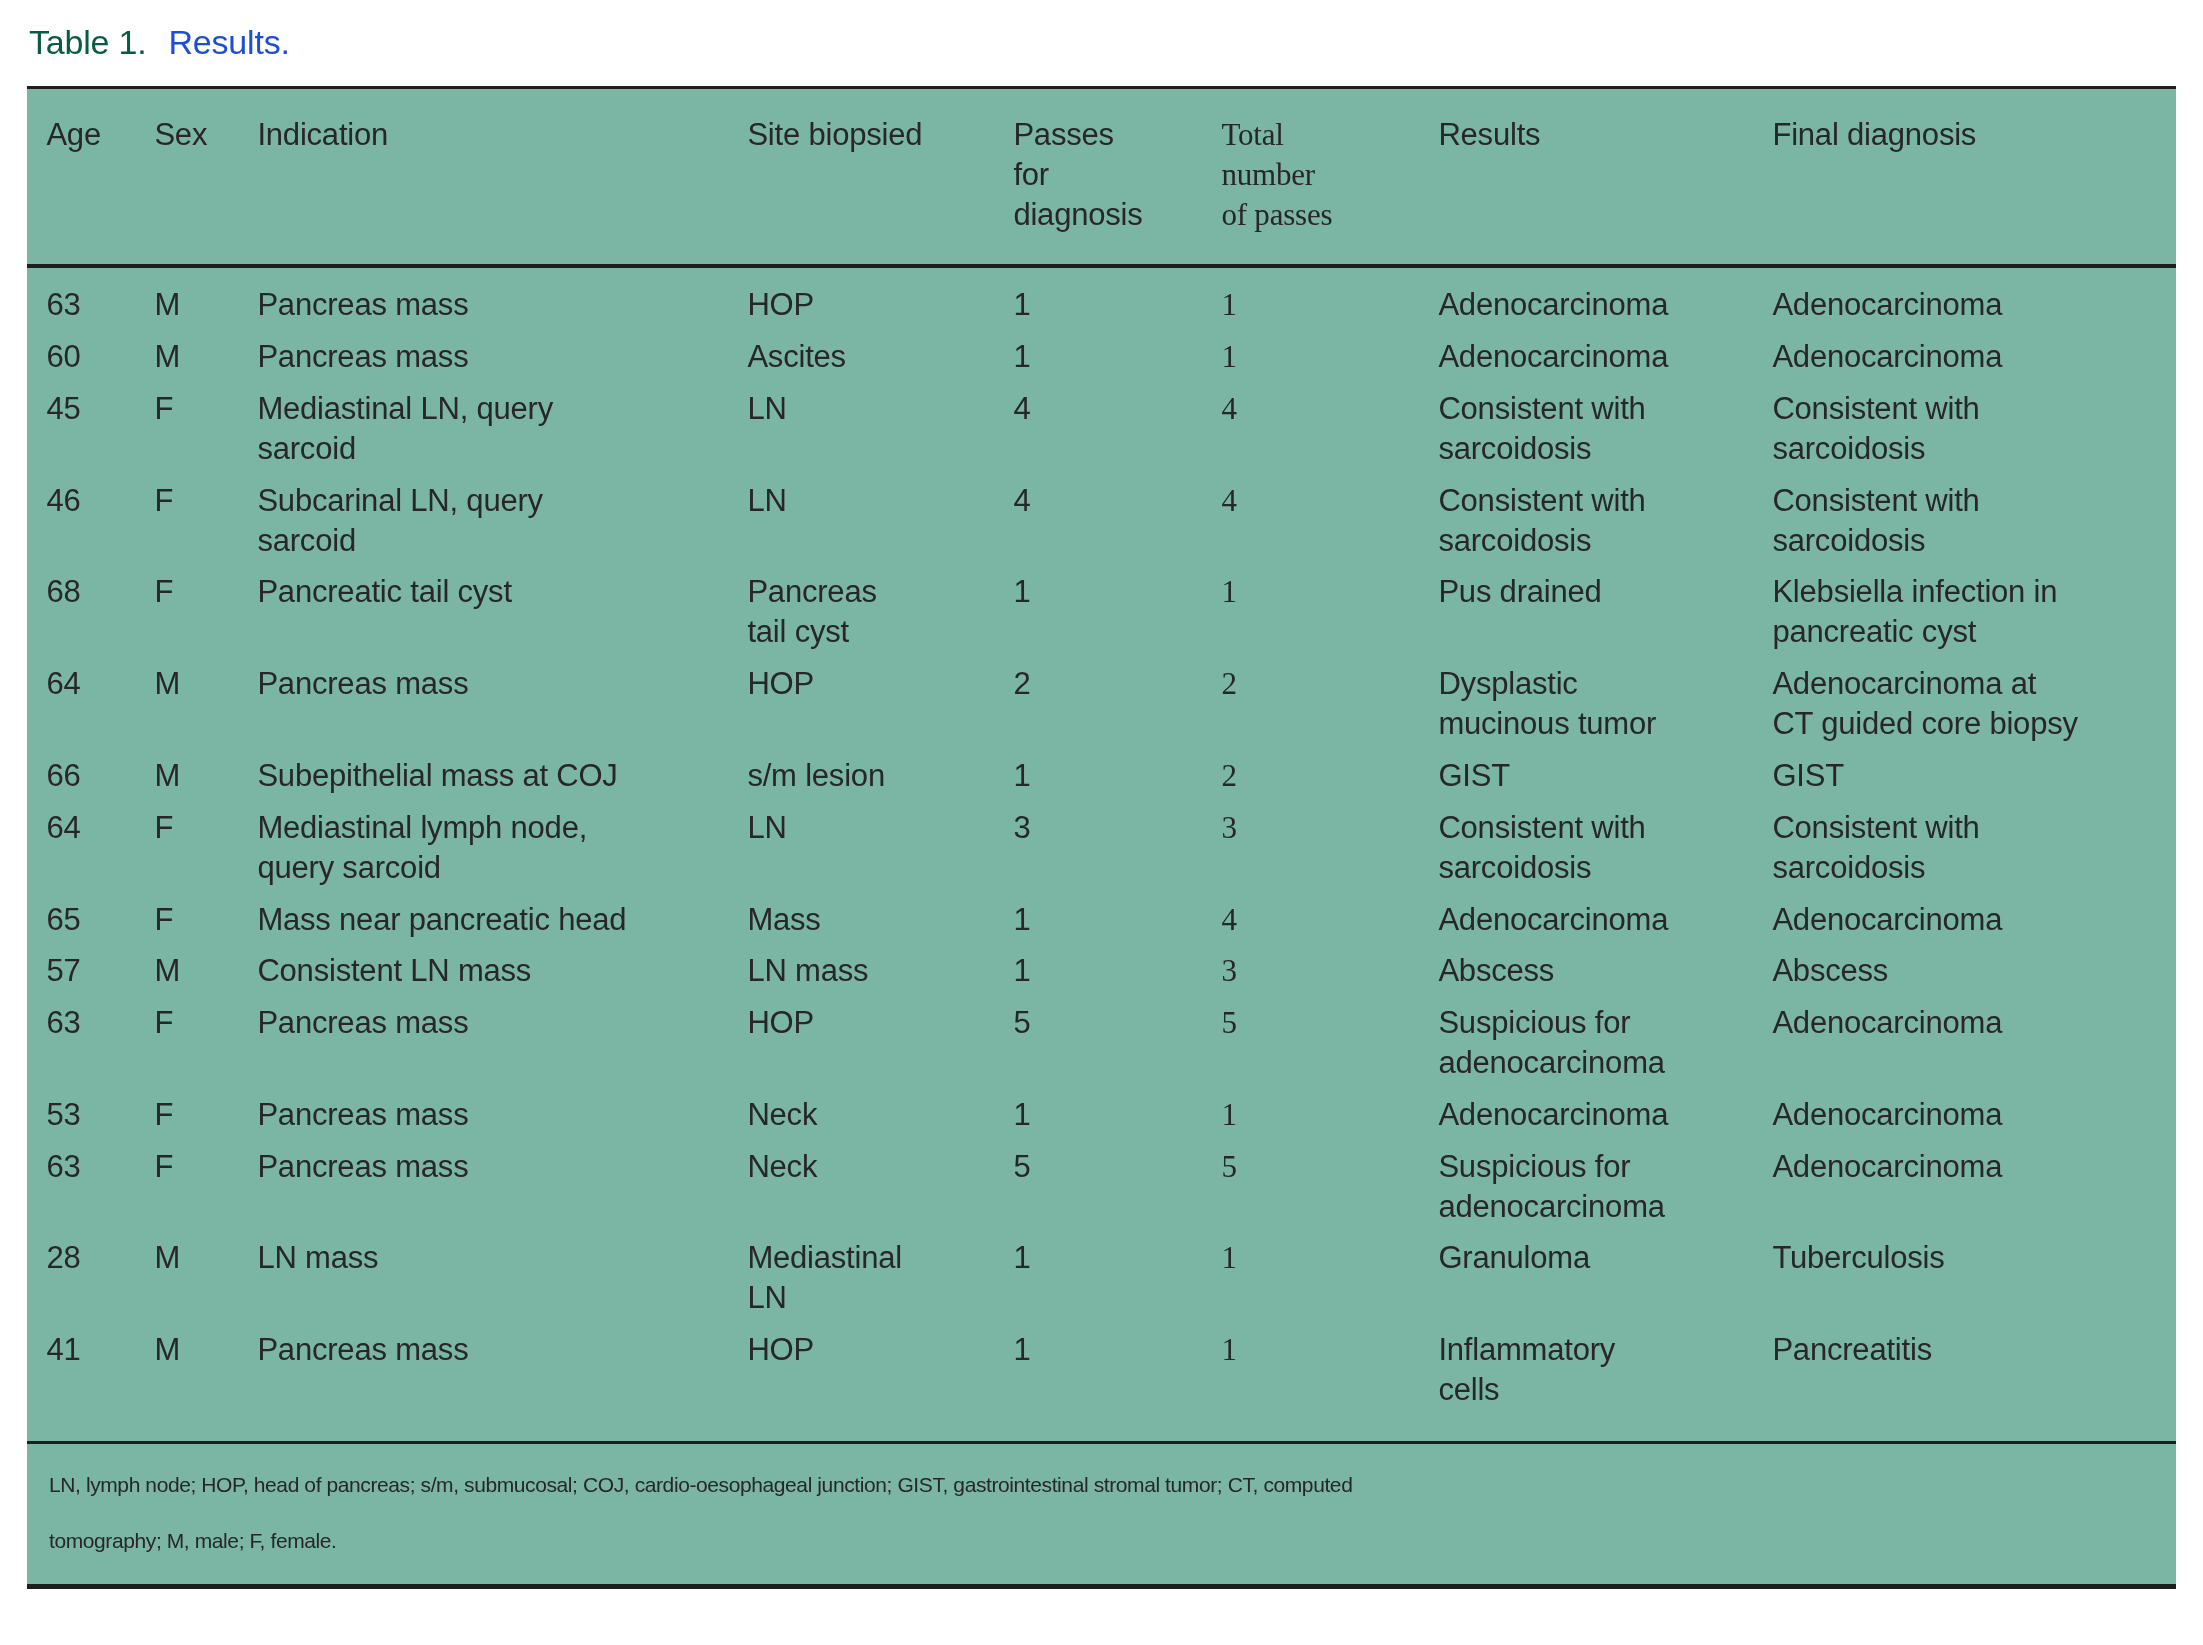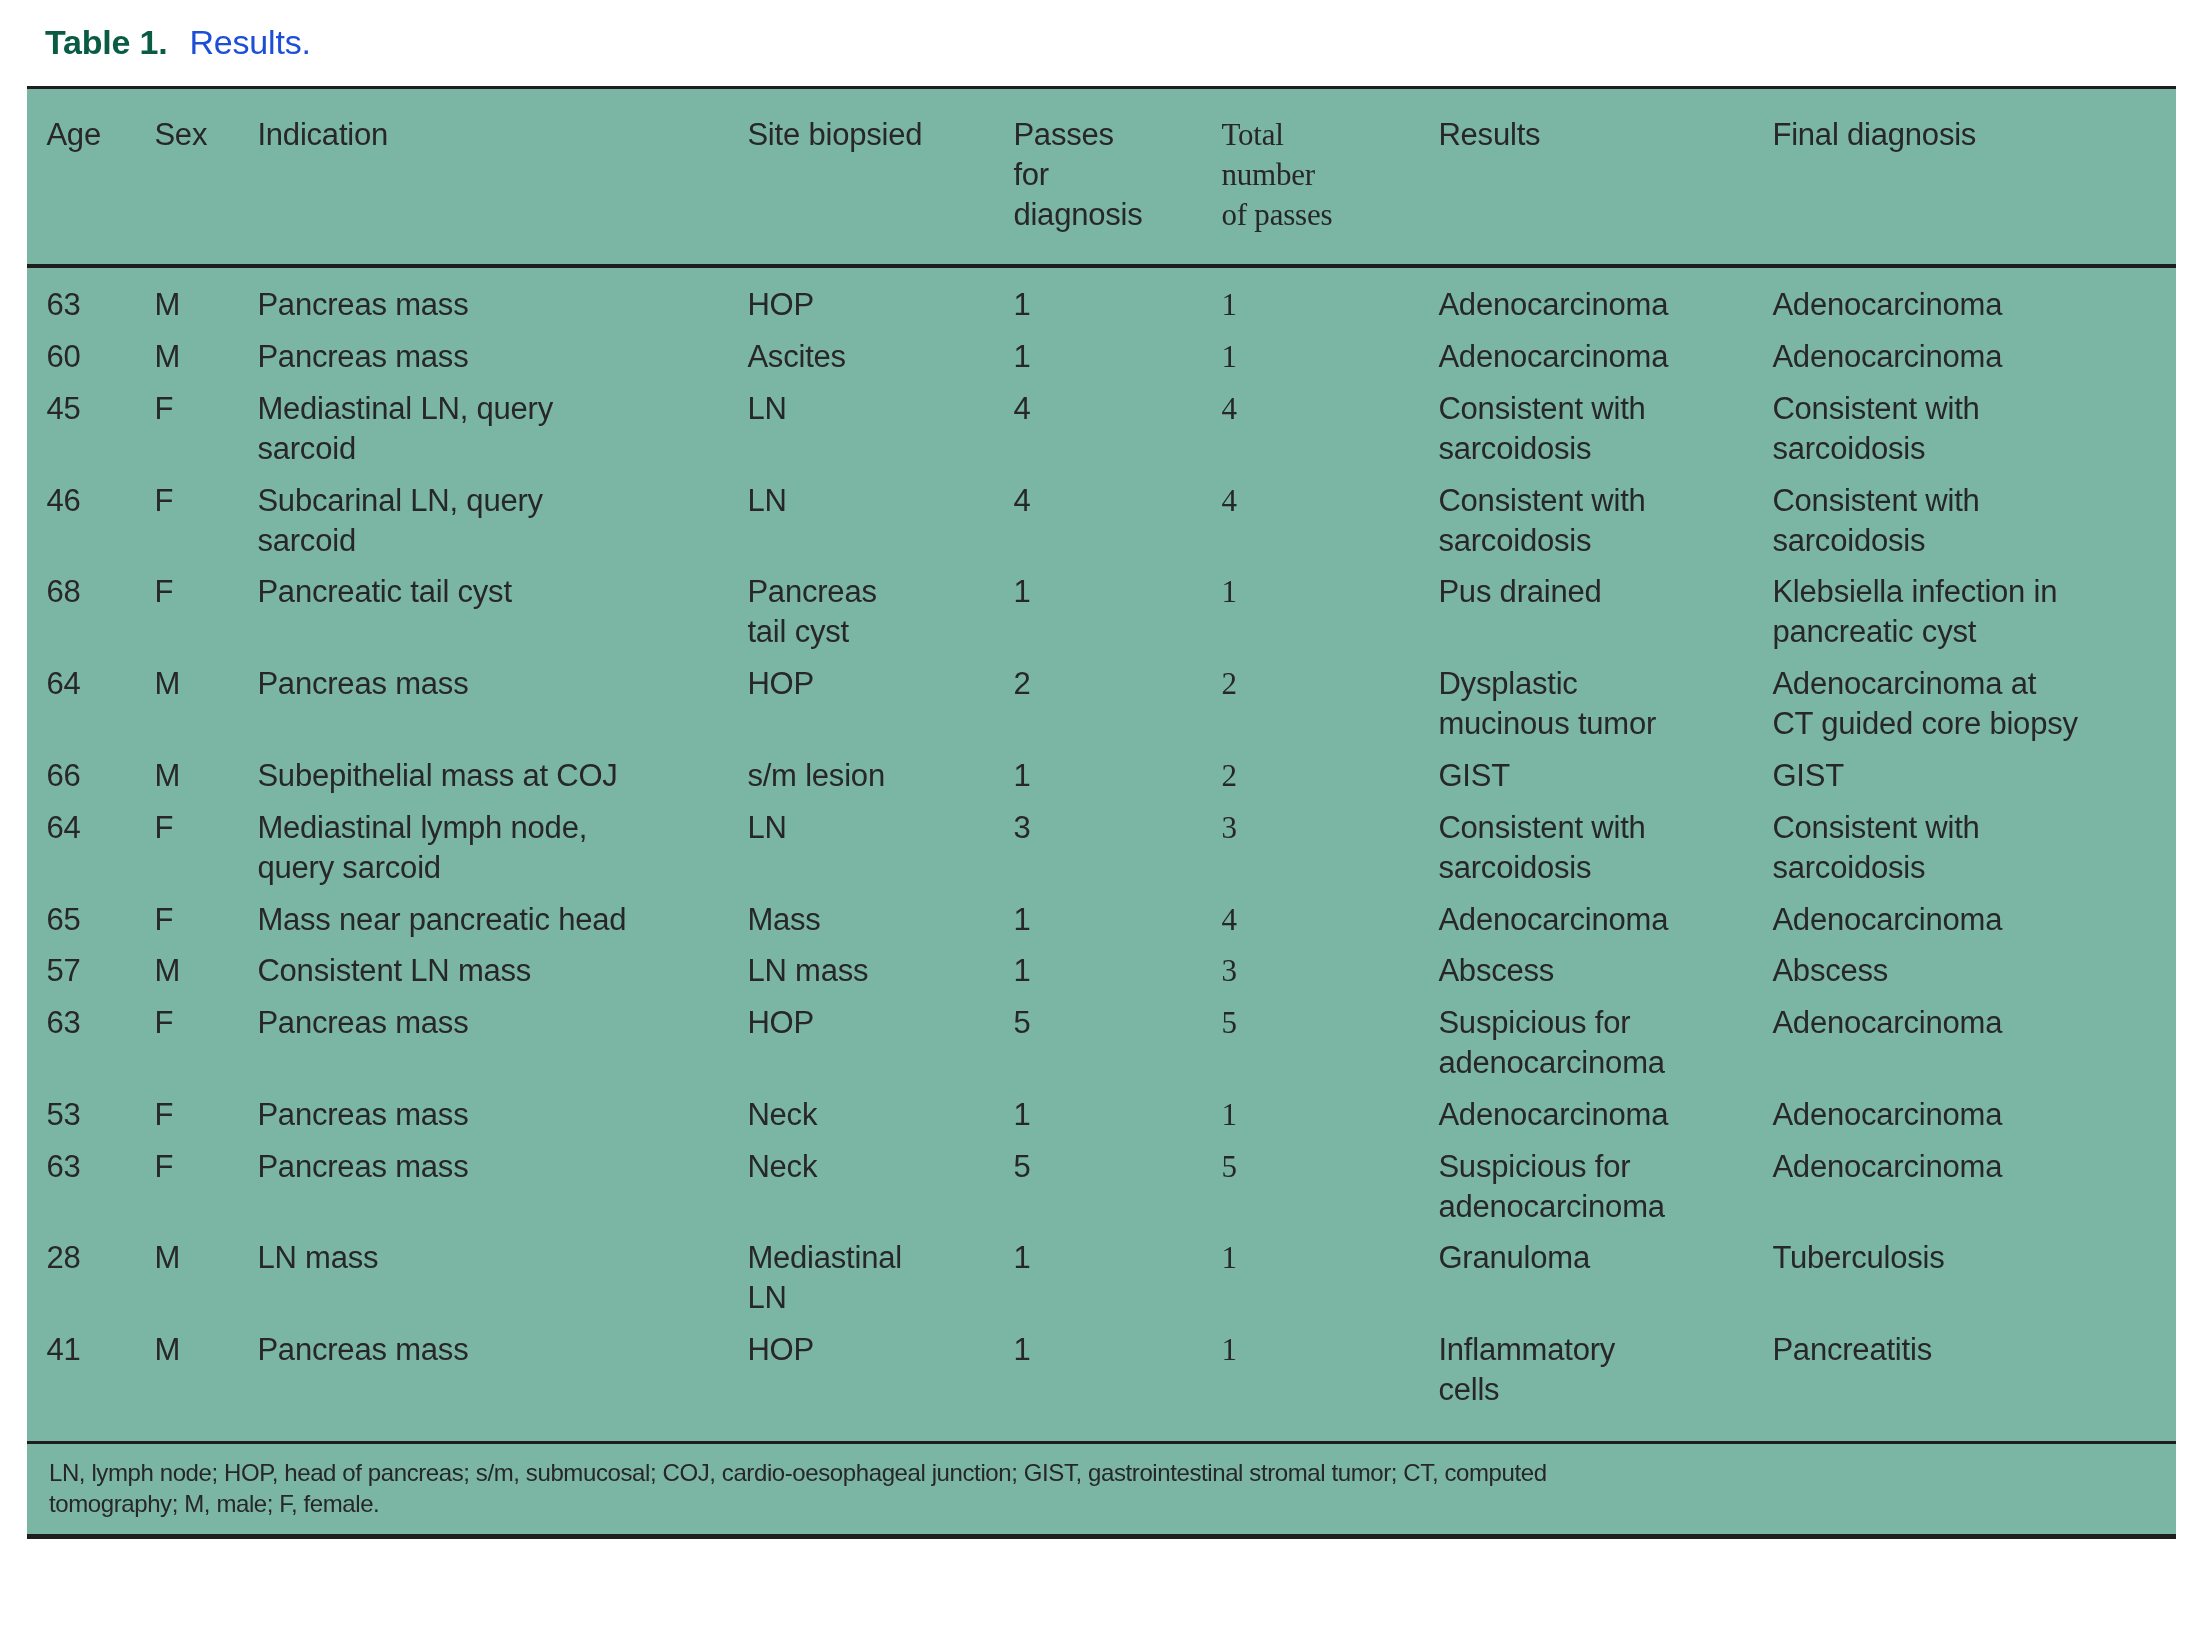--- a/index.html
+++ b/index.html
@@ -14,21 +14,21 @@
     width:2203px;height:1646px;background:#ffffff;
     font-family:"Liberation Sans", sans-serif;
     color:var(--text);
     -webkit-font-smoothing:antialiased;
   }
   .caption{
     padding:19.6px 0 0 29px;
     font-size:34px;line-height:45px;
     letter-spacing:-0.2px;
   }
-  .cap-label{color:var(--green);font-weight:bold;margin-left:16px;}
+  .cap-label{color:var(--green);font-weight:normal;}
   .cap-text{color:#1d4ed8;margin-left:22px;}
   table.results-table{
     margin:21.6px 27.4px 0 27.4px;
     width:2148px;
     border-collapse:collapse;
     table-layout:fixed;
     background:var(--bg);
     border-top:3.9px solid var(--rule);
     border-bottom:5.9px solid var(--rule);
     font-size:31px;line-height:40px;letter-spacing:-0.2px;
@@ -48,21 +48,21 @@
   .c1{width:103px;}
   .c2{width:490px;}
   .c3{width:266px;}
   .c4{width:208px;}
   .c5{width:217px;font-family:Liberation Serif, serif;}
   .c6{width:334px;}
   .c7{width:404px;padding-right:23px;}
   td.footnote{
     border-top:3.9px solid var(--rule);
     padding:12.7px 23.5px 14.7px 21.6px;
-    font-size:24px;line-height:31px;letter-spacing:-0.4px;
+    font-size:21px;line-height:56px;letter-spacing:-0.4px;
     white-space:pre-line;
   }
 </style>
 </head>
 <body>
 
 <div class="page">
 
   <div class="caption">
     <span class="cap-label">Table 1.</span><span class="cap-text">Results.</span>

